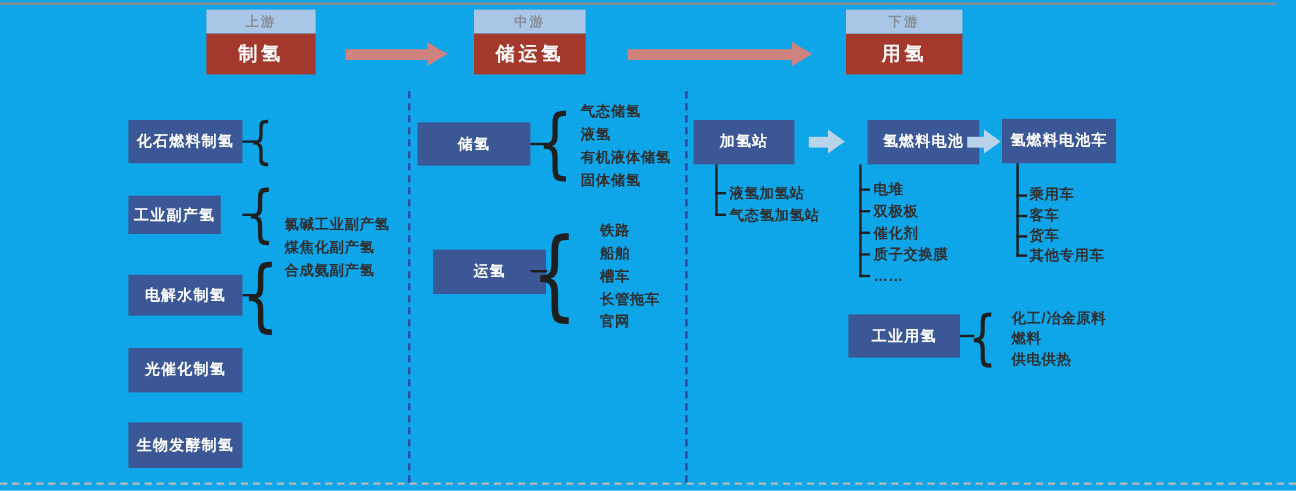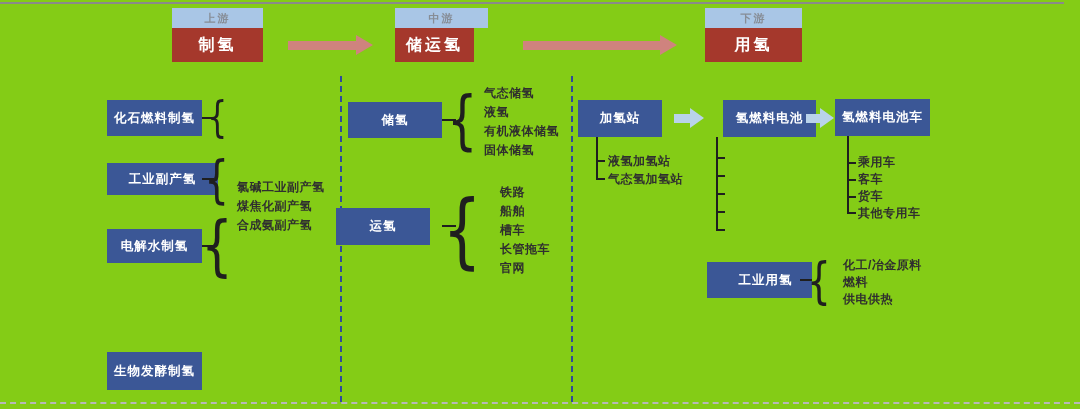--- a/index.html
+++ b/index.html
@@ -1,21 +1,21 @@
 <!DOCTYPE html>
 <html style="--stage-tag-bg: #a9c6e6; --stage-tag-text: #878d96; --stage-box-bg: #a5382c; --node-box-bg: #3b5796; --arrow-pink: #cf837e; --arrow-blue: #b9d3ea; --separator-blue: #2e4a9b; --connector-dark: #1f1f1f; --item-text: #2f2f2f;"><head>
 <meta charset="utf-8">
 <style>
   :root{
     --stage-tag-bg:#a9c6e6; --stage-tag-text:#878d96; --stage-box-bg:#a5382c;
     --node-box-bg:#3b5796; --arrow-pink:#cf837e; --arrow-blue:#b9d3ea;
     --separator-blue:#2e4a9b; --connector-dark:#1f1f1f; --item-text:#2f2f2f;
   }
   html,body{margin:0;padding:0;background:#fff;}
-  .canvas{position:relative;width:1080px;height:409px;background:#84cc16;overflow:hidden;
+  .canvas{position:relative;width:1080px;height:409px;background:#0ea5e9;overflow:hidden;
           font-family:"Liberation Sans",sans-serif;}
   .abs{position:absolute;}
   .topline{left:0;top:2px;width:1064px;height:2px;background:#8a8a8a;}
   .bottomline{left:0;top:402px;width:1080px;height:0;border-top:2px dashed #b8b8b8;}
   .vsep{top:76px;height:326px;width:0;border-left:2px dashed var(--separator-blue);}
   .tag{height:20px;background:var(--stage-tag-bg);color:var(--stage-tag-text);
        font-size:11px;font-weight:bold;letter-spacing:2px;
        display:flex;align-items:center;justify-content:center;}
   .stagebox{height:34px;background:var(--stage-box-bg);color:#fff;font-size:16px;
        font-weight:bold;letter-spacing:3px;display:flex;align-items:center;justify-content:center;}
@@ -47,59 +47,60 @@
   <div class="abs vsep" style="left:340px;"></div>
   <div class="abs vsep" style="left:571px;"></div>
 
   <div class="abs tag" style="left:172px;top:8px;width:91px;">上游</div>
   <div class="abs stagebox" style="left:172px;top:28px;width:91px;">制氢</div>
 
   <div class="abs shaft" style="left:288px;top:41px;width:68px;height:9px;"></div>
   <div class="abs ah" style="left:356px;top:35px;"></div>
 
   <div class="abs tag" style="left:395px;top:8px;width:93px;">中游</div>
-  <div class="abs stagebox" style="left:395px;top:28px;width:79px;">储运氢</div>
+  <div class="abs stagebox" style="left:395px;top:28px;width:93px;">储运氢</div>
 
   <div class="abs shaft" style="left:523px;top:41px;width:137px;height:9px;"></div>
   <div class="abs ah" style="left:660px;top:35px;"></div>
 
   <div class="abs stagebox" style="left:705px;top:28px;width:97px;">用氢</div>
   <div class="abs tag" style="left:705px;top:8px;width:97px;">下游</div>
 
   <div class="abs node" style="left:107px;top:100px;width:95px;height:36px;">化石燃料制氢</div>
   <div class="abs hline" style="left:202px;top:117px;width:12px;"></div>
   <div class="abs brace" style="left:206px;top:95px;width:22px;height:46px;font-size:42px;line-height:46px;"></div>
 
-  <div class="abs node" style="left:107px;top:163px;width:111px;height:32px;">工业副产氢</div>
+  <div class="abs node" style="left:107px;top:163px;width:77px;height:32px;">工业副产氢</div>
   <div class="abs hline" style="left:202px;top:178px;width:12px;"></div>
   <div class="abs brace" style="left:206px;top:150px;width:22px;height:58px;font-size:52px;line-height:58px;"></div>
   <div class="abs items" style="left:237px;top:156px;line-height:19px;margin-top:22px;">
     <div>氯碱工业副产氢</div>
     <div>煤焦化副产氢</div>
     <div>合成氨副产氢</div>
   </div>
 
   <div class="abs node" style="left:107px;top:229px;width:95px;height:34px;">电解水制氢</div>
   <div class="abs hline" style="left:202px;top:245px;width:12px;"></div>
   <div class="abs brace" style="left:206px;top:209px;width:22px;height:74px;font-size:66px;line-height:74px;"></div>
 
+  <div class="abs node" style="left:107px;top:290px;width:95px;height:37px;">光催化制氢</div>
 
   <div class="abs node" style="left:107px;top:352px;width:95px;height:38px;">生物发酵制氢</div>
 
   <div class="abs node" style="left:348px;top:102px;width:94px;height:36px;">储氢</div>
   <div class="abs hline" style="left:442px;top:119px;width:14px;"></div>
   <div class="abs brace" style="left:450px;top:84px;width:24px;height:72px;font-size:64px;line-height:72px;"></div>
   <div class="abs items" style="left:484px;top:84px;line-height:19px;">
     <div>气态储氢</div>
     <div>液氢</div>
     <div>有机液体储氢</div>
     <div>固体储氢</div>
   </div>
 
-  <div class="abs node" style="left:336px;top:208px;width:94px;height:37px;">运氢</div>
+  <div class="abs node" style="left:361px;top:208px;width:94px;height:37px;">运氢</div>
   <div class="abs hline" style="left:442px;top:225px;width:14px;"></div>
   <div class="abs brace" style="left:450px;top:184px;width:24px;height:92px;font-size:82px;line-height:92px;"></div>
   <div class="abs items" style="left:500px;top:183px;line-height:19px;">
     <div>铁路</div>
     <div>船舶</div>
     <div>槽车</div>
     <div>长管拖车</div>
     <div>官网</div>
   </div>
 
@@ -120,34 +121,41 @@
     <div>液氢加氢站</div>
     <div>气态氢加氢站</div>
   </div>
 
   <div class="abs vline" style="left:716px;top:137px;height:94px;"></div>
   <div class="abs tick" style="left:716px;top:157px;"></div>
   <div class="abs tick" style="left:716px;top:175px;"></div>
   <div class="abs tick" style="left:716px;top:193px;"></div>
   <div class="abs tick" style="left:716px;top:211px;"></div>
   <div class="abs tick" style="left:716px;top:229px;"></div>
+  <div class="abs items" style="left:728px;top:149px;line-height:18px;">
+    <div>电堆</div>
+    <div>双极板</div>
+    <div>催化剂</div>
+    <div>质子交换膜</div>
+    <div>……</div>
+  </div>
 
   <div class="abs vline" style="left:847px;top:136px;height:78px;"></div>
   <div class="abs tick" style="left:847px;top:162px;"></div>
   <div class="abs tick" style="left:847px;top:179px;"></div>
   <div class="abs tick" style="left:847px;top:196px;"></div>
   <div class="abs tick" style="left:847px;top:212px;"></div>
   <div class="abs items" style="left:858px;top:154px;line-height:17px;">
     <div>乘用车</div>
     <div>客车</div>
     <div>货车</div>
     <div>其他专用车</div>
   </div>
 
-  <div class="abs node" style="left:707px;top:262px;width:93px;height:36px;padding-left:12px;">工业用氢</div>
+  <div class="abs node" style="left:707px;top:262px;width:93px;height:36px;">工业用氢</div>
   <div class="abs hline" style="left:800px;top:279px;width:12px;"></div>
   <div class="abs brace" style="left:808px;top:253px;width:22px;height:56px;font-size:50px;line-height:56px;"></div>
   <div class="abs items" style="left:843px;top:257px;line-height:17px;">
     <div>化工/冶金原料</div>
     <div>燃料</div>
     <div>供电供热</div>
   </div>
 
 </div>
 

